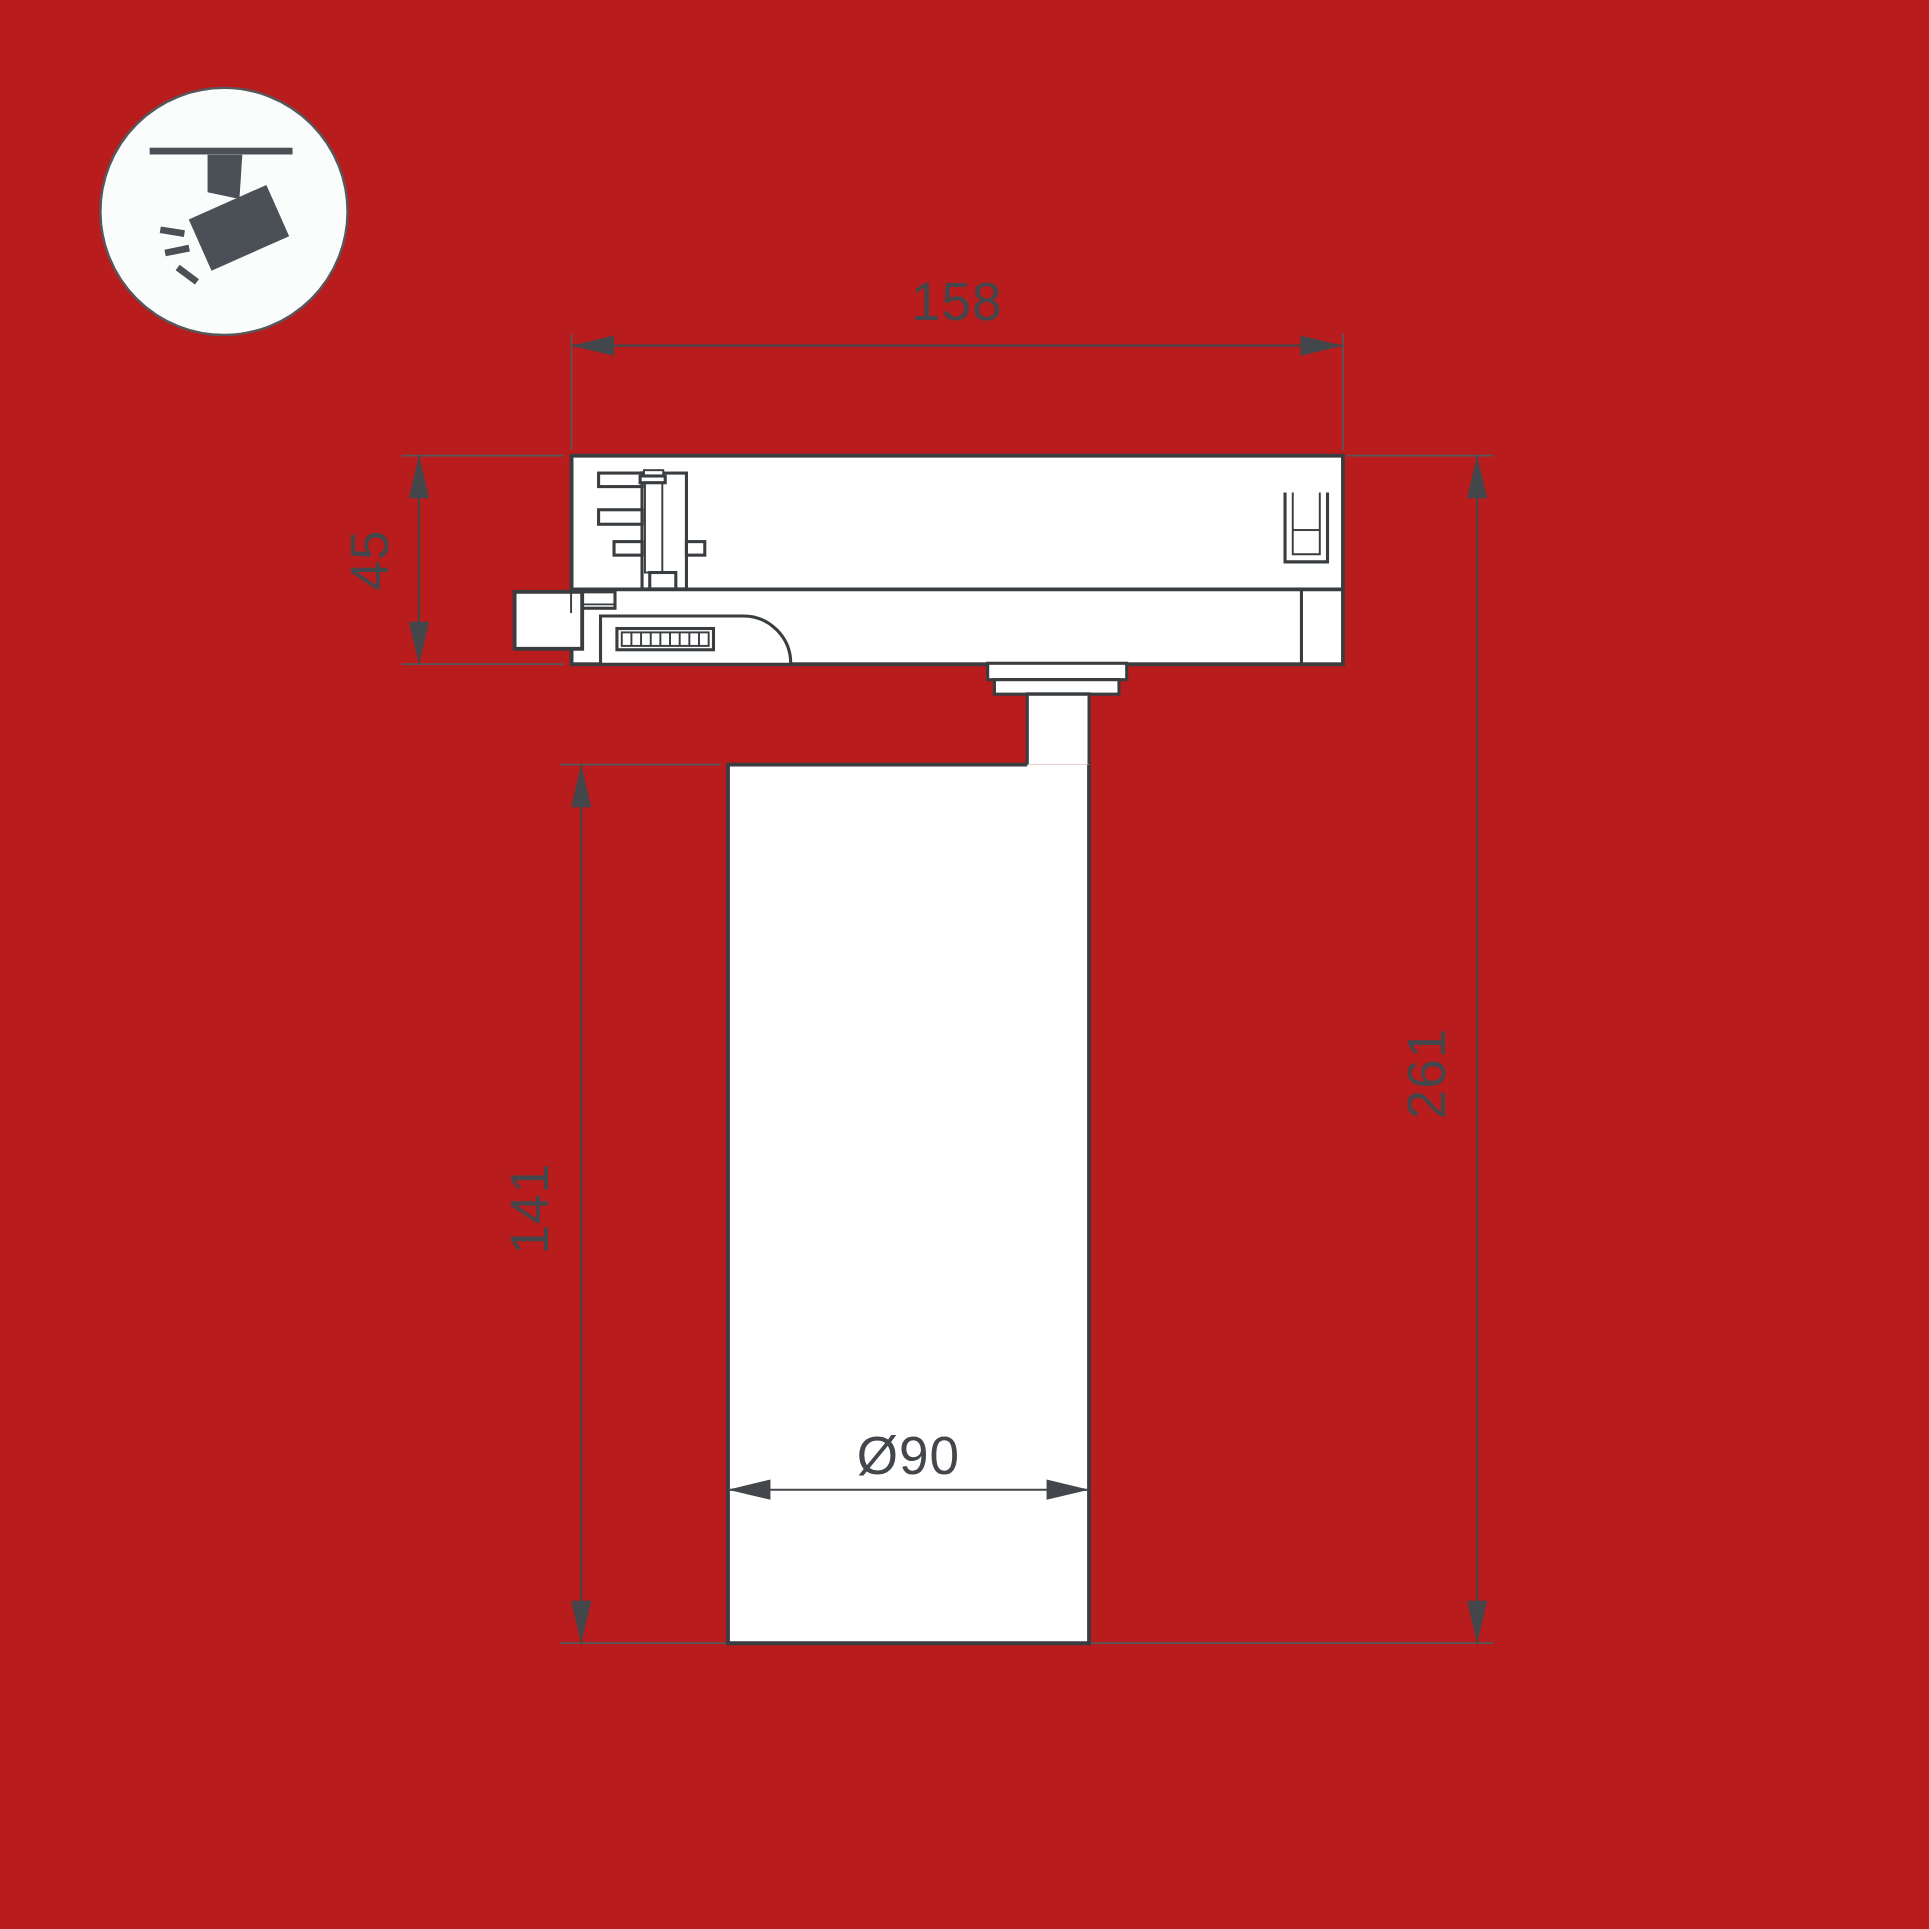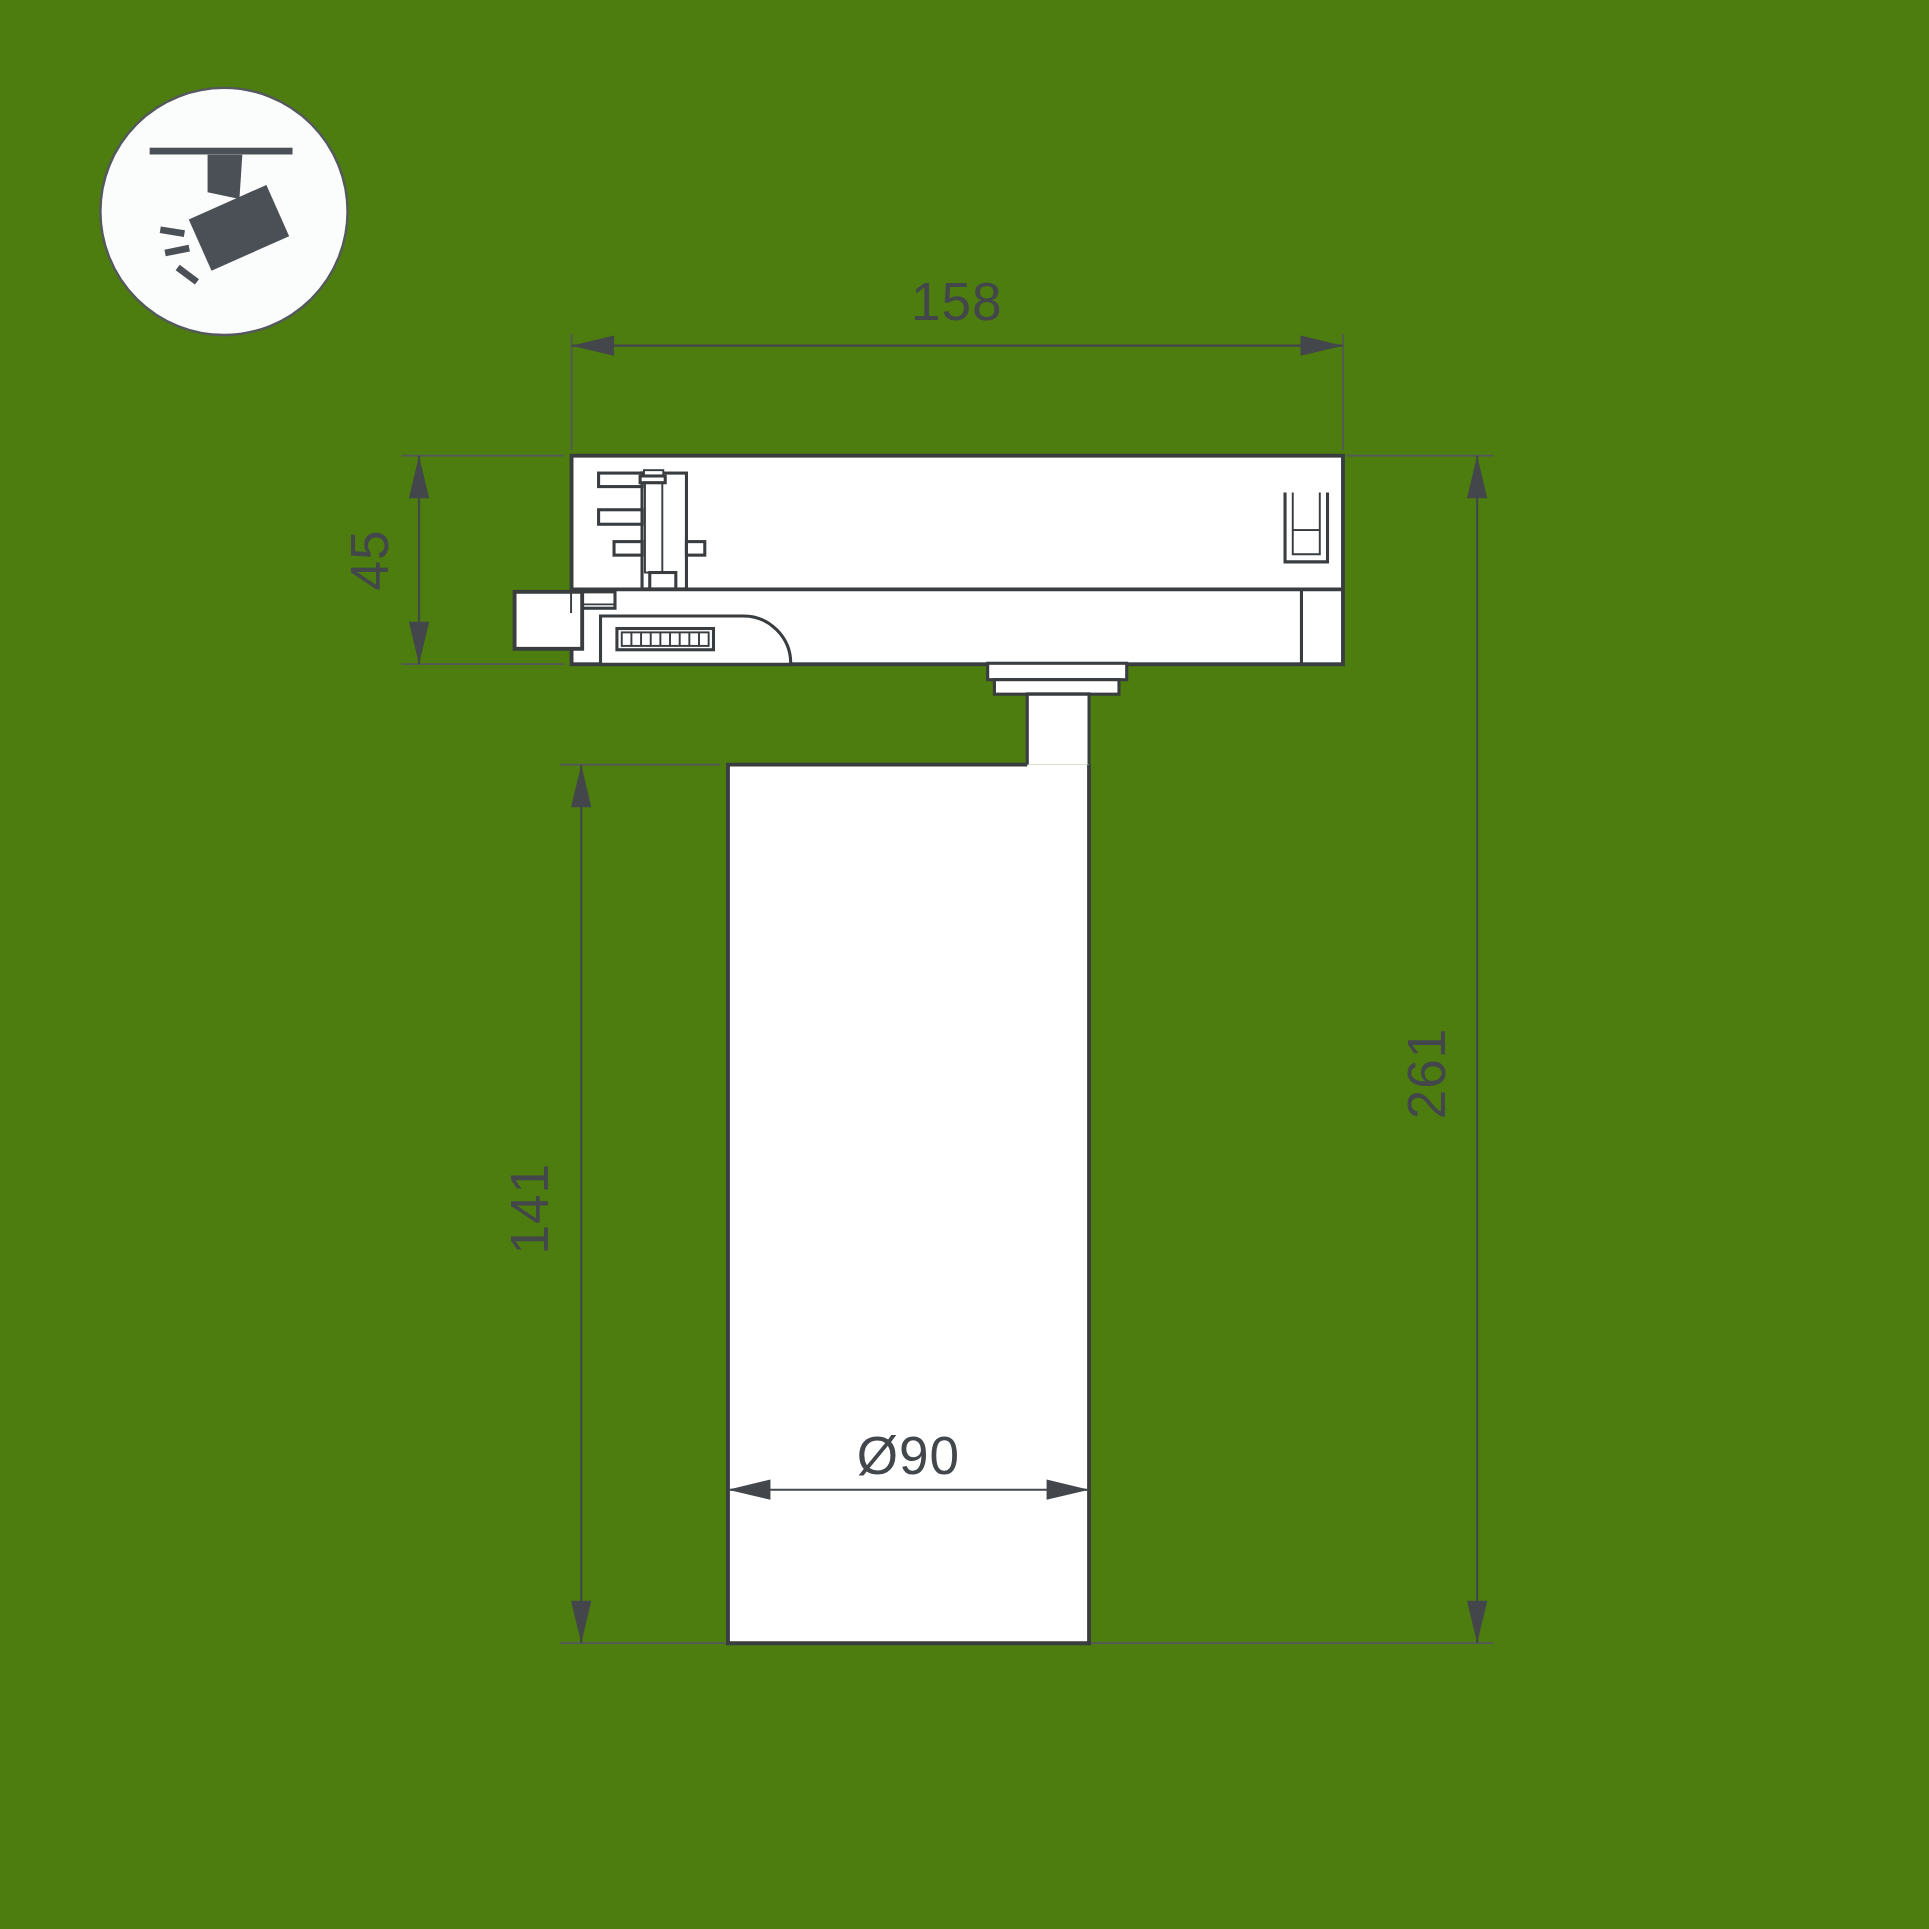--- a/index.html
+++ b/index.html
@@ -1,18 +1,18 @@
 <!DOCTYPE html>
 <html><head>
 <meta charset="utf-8">
 <style>
   html,body{margin:0;padding:0;background:#fefefe;}
   .page{
     width:1929px;height:1929px;position:relative;
-    background:#4d7c0f;overflow:hidden;
+    background:#b91c1c;overflow:hidden;
     font-family:"Liberation Sans", sans-serif;
   }
   svg{display:block;}
   
   .ln4{fill:none;stroke:#393d40;stroke-width:4;stroke-linejoin:miter;stroke-linecap:butt;}
   .ln3{fill:none;stroke:#393d40;stroke-width:3.2;stroke-linejoin:miter;stroke-linecap:butt;}
   .ln2{fill:none;stroke:#393d40;stroke-width:2;stroke-linejoin:miter;stroke-linecap:butt;}
   .thin{fill:none;stroke:#54585c;stroke-width:1.8;stroke-linecap:butt;}
   .dim{fill:none;stroke:#43474b;stroke-width:2.2;stroke-linecap:butt;}
   .arr{fill:#43474b;stroke:none;}

